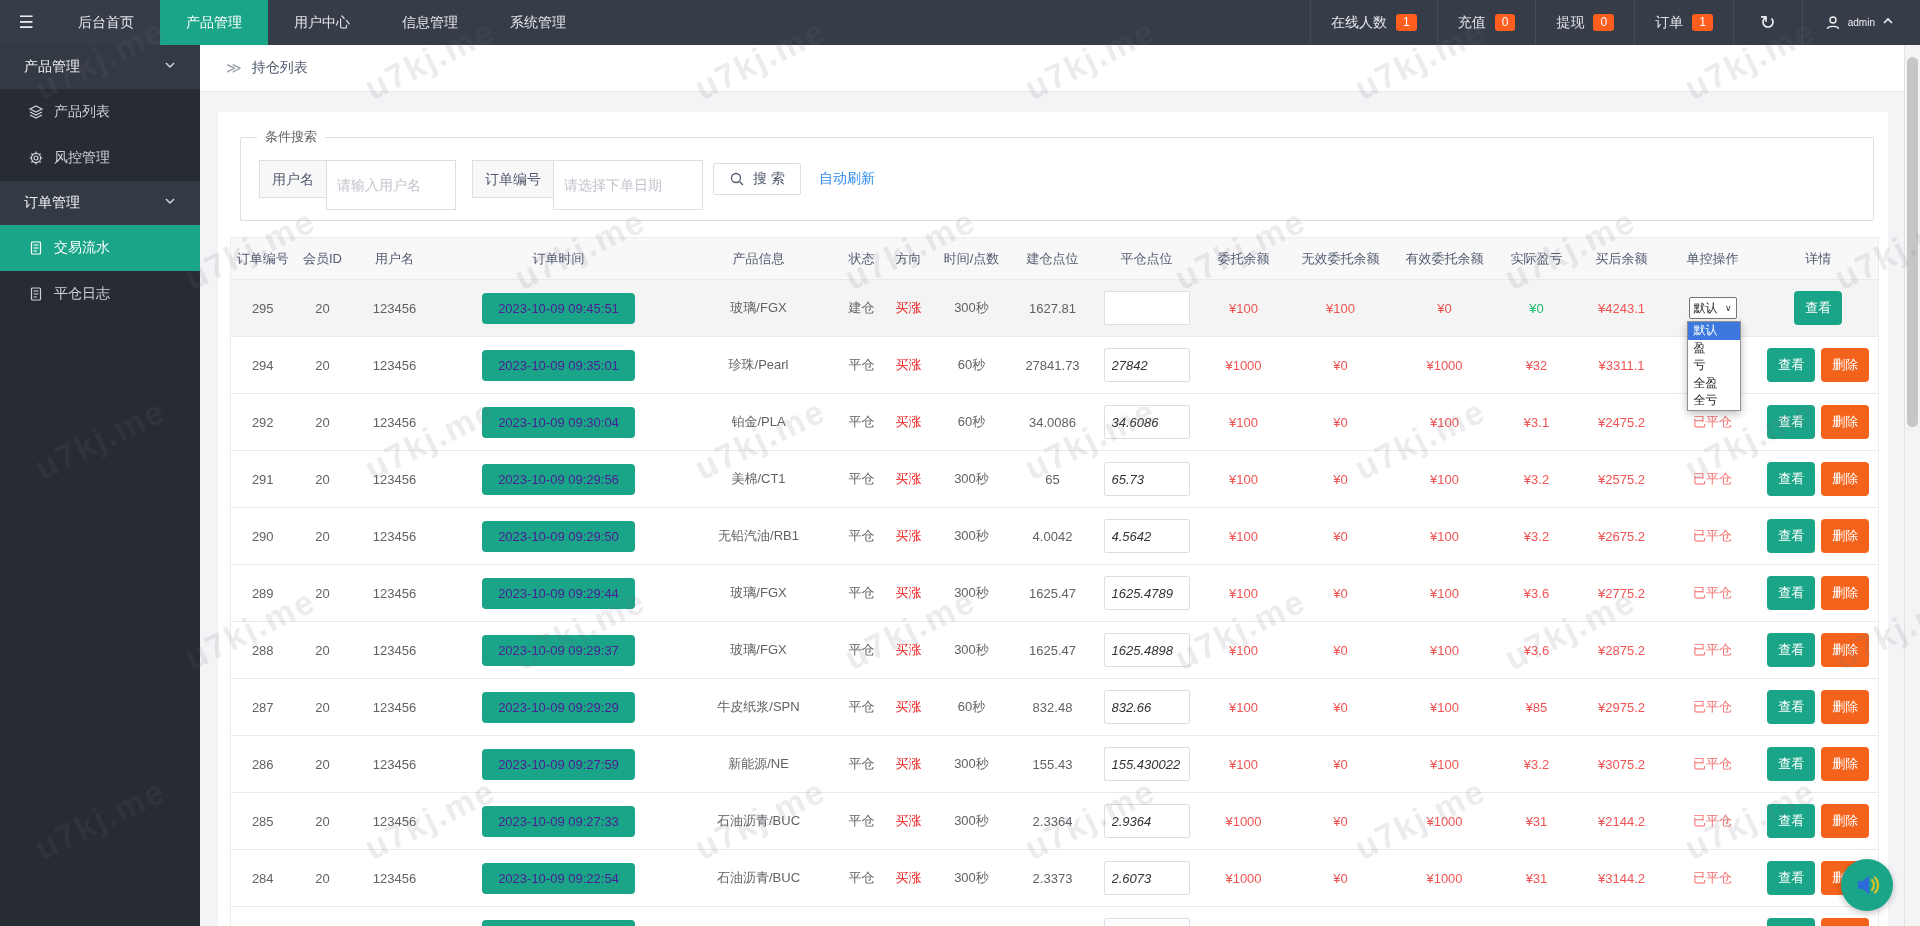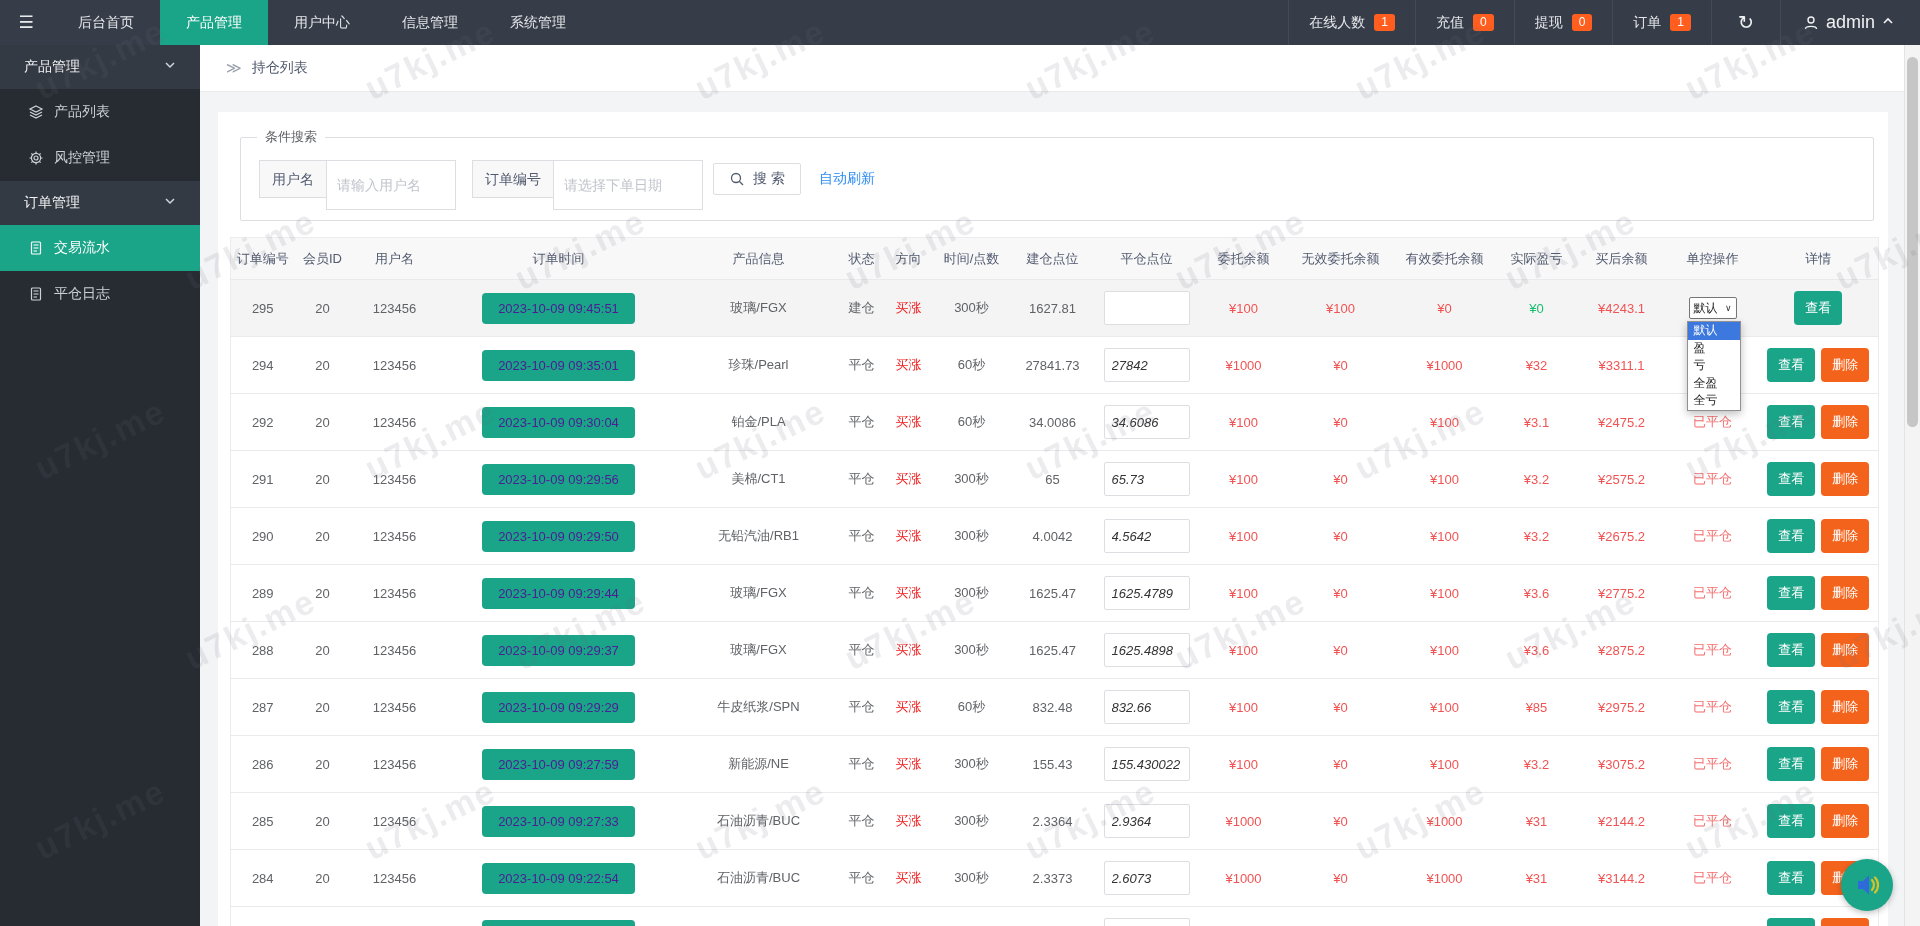--- a/index.html
+++ b/index.html
@@ -9,21 +9,21 @@
   .topbar { position:absolute; left:0; top:0; width:1920px; height:45px; background:#373d48; display:flex; align-items:stretch; z-index:20; }
   .logo { width:200px; background:#2c313b; color:#ffffff; font-size:17px; font-weight:bold; display:flex; align-items:center; justify-content:center; letter-spacing:1px; }
   .hamburger { width:52px; color:#e8eaee; font-size:17px; display:flex; align-items:center; justify-content:center; cursor:pointer; }
   .nav-menu { display:flex; align-items:stretch; }
   .nav-item { padding:0 26px; display:flex; align-items:center; color:#e4e6ea; font-size:14px; cursor:pointer; }
   .nav-item.active { background:#1aa588; color:#fff; }
   .topbar-spacer { flex:1; }
   .top-stat { display:flex; align-items:center; gap:9px; padding:16px 20px; border-left:1px solid rgba(255,255,255,.07); color:#e4e6ea; font-size:14px; cursor:pointer; }
   .badge { background:#ff5e1f; color:#fff; font-size:12px; line-height:17px; padding:0 7px; border-radius:3px; }
   .top-refresh { display:flex; align-items:center; padding:0 26px; border-left:1px solid rgba(255,255,255,.07); color:#f0f1f3; font-size:19px; cursor:pointer; }
-  .top-user { display:flex; align-items:center; gap:7px; padding:0 22px; border-left:1px solid rgba(255,255,255,.07); color:#f0f1f3; font-size:18px; cursor:pointer; }
+  .top-user { display:flex; align-items:center; gap:7px; padding:0 22px; border-left:1px solid rgba(255,255,255,.07); color:#f0f1f3; font-size:10px; cursor:pointer; }
 
   
   .sidebar { position:absolute; left:0; top:45px; width:200px; height:881px; background:#272c33; z-index:15; }
   .side-group-header { height:44px; background:#343a43; color:#f2f3f5; font-size:14px; display:flex; align-items:center; padding:0 20px 0 24px; cursor:pointer; }
   .side-group-header .grow { flex:1; }
   .side-item { height:46px; display:flex; align-items:center; gap:10px; padding-left:28px; color:#ccd1d9; font-size:14px; cursor:pointer; }
   .side-item.active { background:#1aa588; color:#fff; }
   .side-icon { width:16px; height:16px; display:inline-flex; }
 
   

